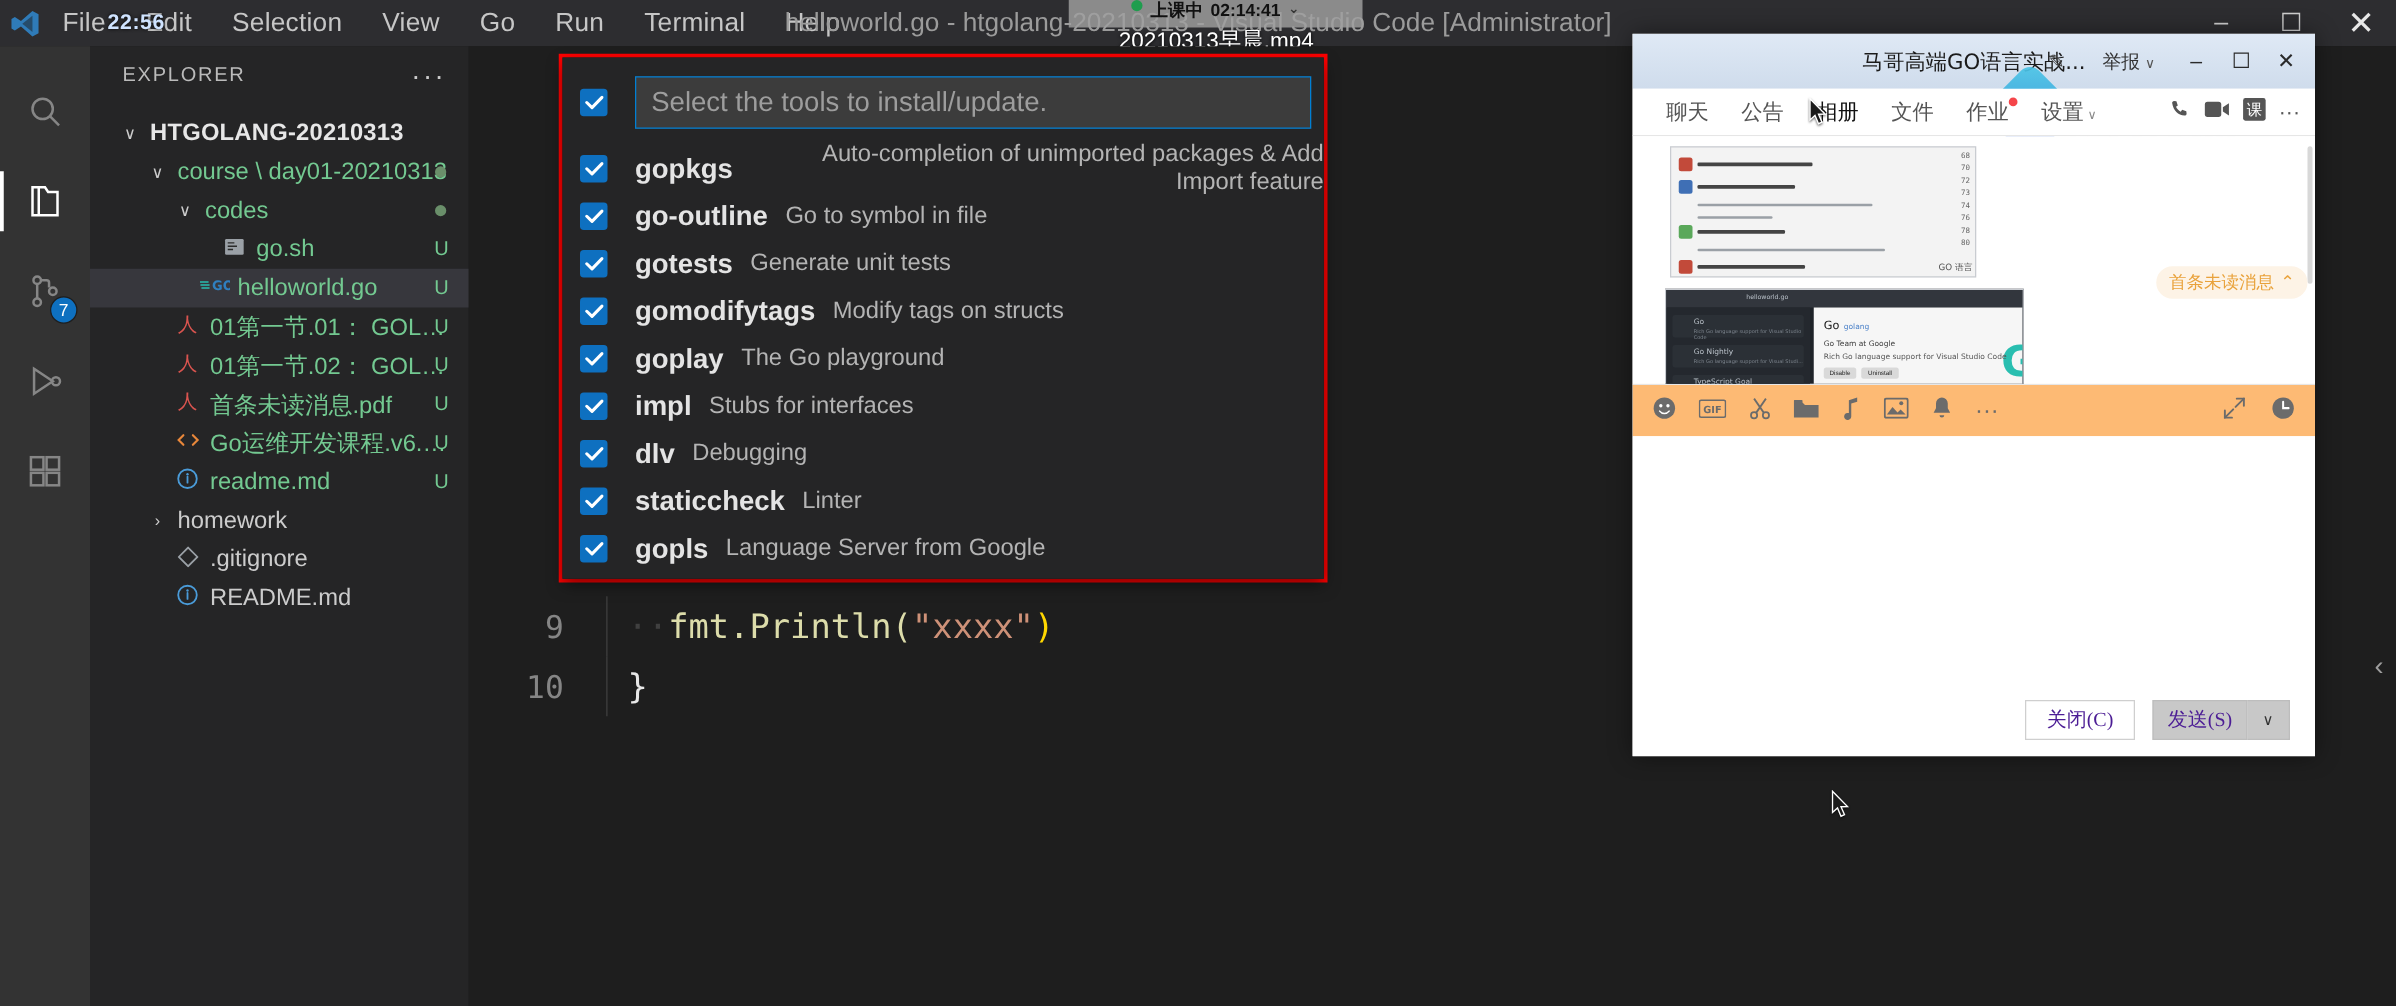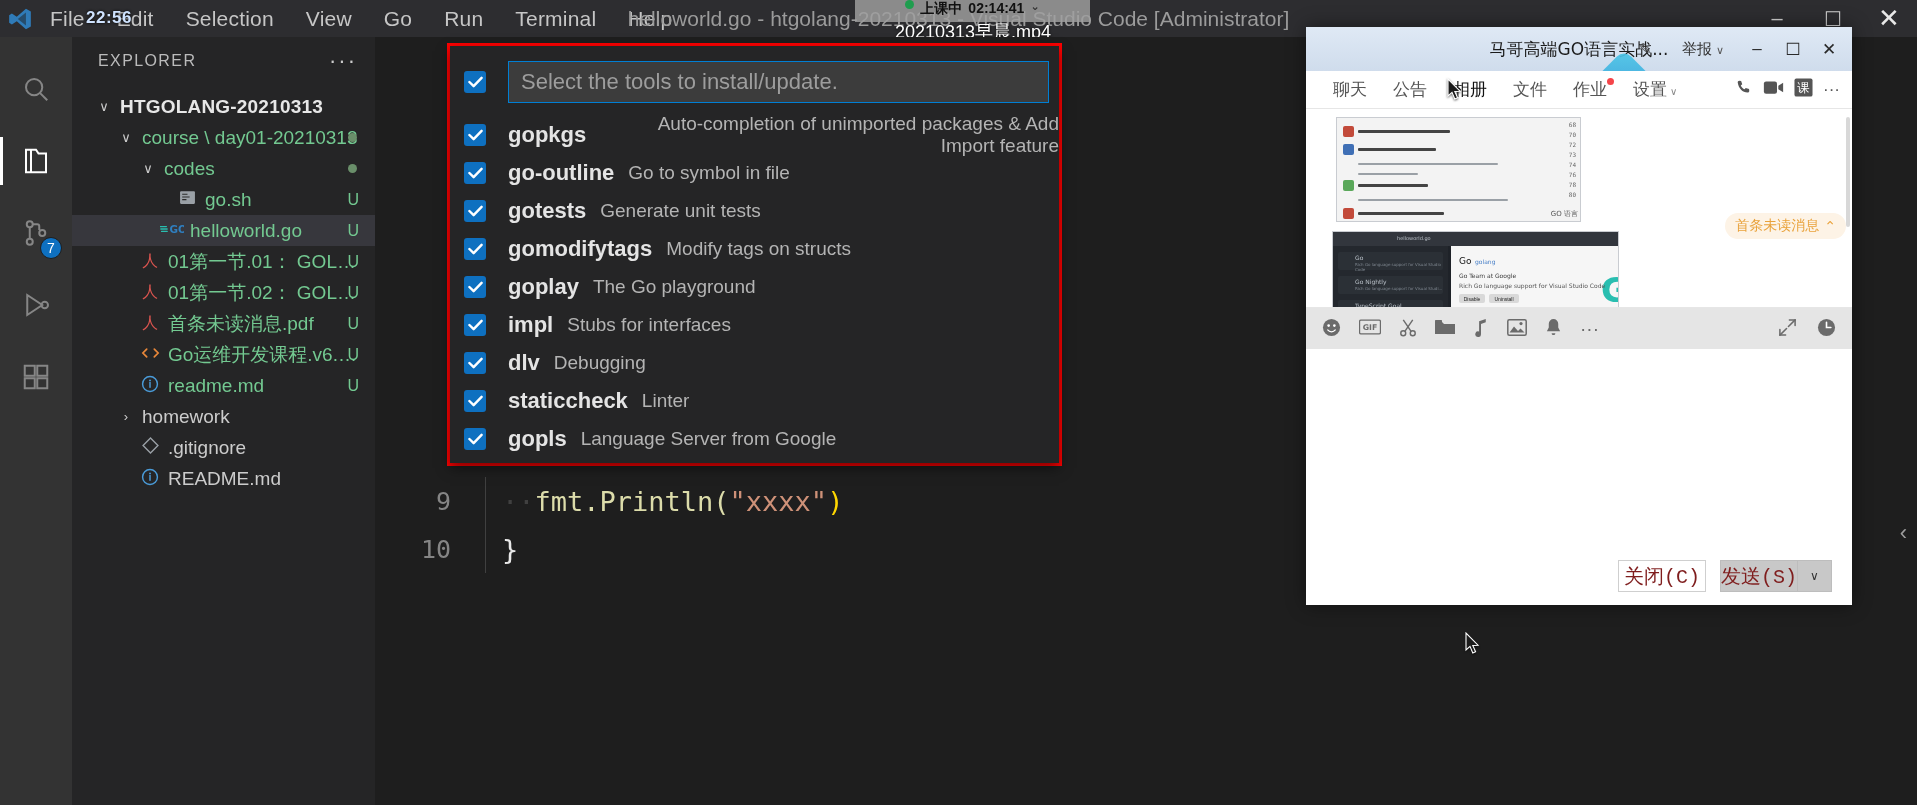--- a/index.html
+++ b/index.html
@@ -212,33 +212,33 @@
   .s2-right { position: absolute; left: 118px; top: 14px; right: 0; bottom: 0; background: #f6f6f6; }
   .s2-topbar { position: absolute; left: 0; top: 0; right: 0; height: 14px; background: #32363d; }
   .s2-row { position: absolute; left: 5px; right: 5px; height: 18px; background: #2b3036; border-radius: 2px; }
   .s2-txt { position: absolute; color: #b9c0c8; font-size: 6px; font-family: "DejaVu Sans", sans-serif; }
   .s2-txtd { position: absolute; color: #3c3c3c; font-size: 6px; font-family: "DejaVu Sans", sans-serif; }
   .s2-btn { position: absolute; background: #d9d9d9; border-radius: 2px; font-size: 5px;
     color: #222; display: flex; align-items: center; justify-content: center; }
 
   .tc-toolbar {
     height: 42px; border-top: 1px solid #e6e6e6; display: flex; align-items: center;
-    padding: 0 16px; gap: 18px; color: #6b6b6b; flex: 0 0 42px; background: #e5e5e5;
+    padding: 0 16px; gap: 18px; color: #6b6b6b; flex: 0 0 42px; background: #fdba74;
   }
   .tb-ic { font-size: 19px; line-height: 1; }
   .tb-spacer { margin-left: auto; display: flex; gap: 20px; }
   .tc-compose { flex: 1; background: #fff; }
   .tc-actions {
     height: 58px; display: flex; align-items: center; justify-content: flex-end;
     gap: 14px; padding-right: 20px; background: #fff; flex: 0 0 58px;
   }
   .btn {
     height: 32px; min-width: 88px; display: flex; align-items: center; justify-content: center;
-    font-size: 20px; border: 1px solid #cfcfcf; background: #fff; color: #7f1d1d;
-    font-family: Liberation Mono, monospace;
+    font-size: 16px; border: 1px solid #cfcfcf; background: #fff; color: #4c1d95;
+    font-family: Liberation Serif, serif;
   }
   .btn.primary { background: #c8c8c8; border-color: #bdbdbd; min-width: 76px; }
   .btn-split { display: flex; }
   .btn-split .cv { width: 34px; height: 32px; border: 1px solid #bdbdbd; border-left: none;
     background: #c8c8c8; display: flex; align-items: center; justify-content: center; font-size: 12px; color: #333; }
 
   
   .right-strip { position: absolute; right: 0; top: 37px; width: 65px; bottom: 0; background: #1e1e1e; }
   .edge-arrow { position: absolute; right: 10px; top: 520px; color: #9d9d9d; font-size: 22px; }
 

